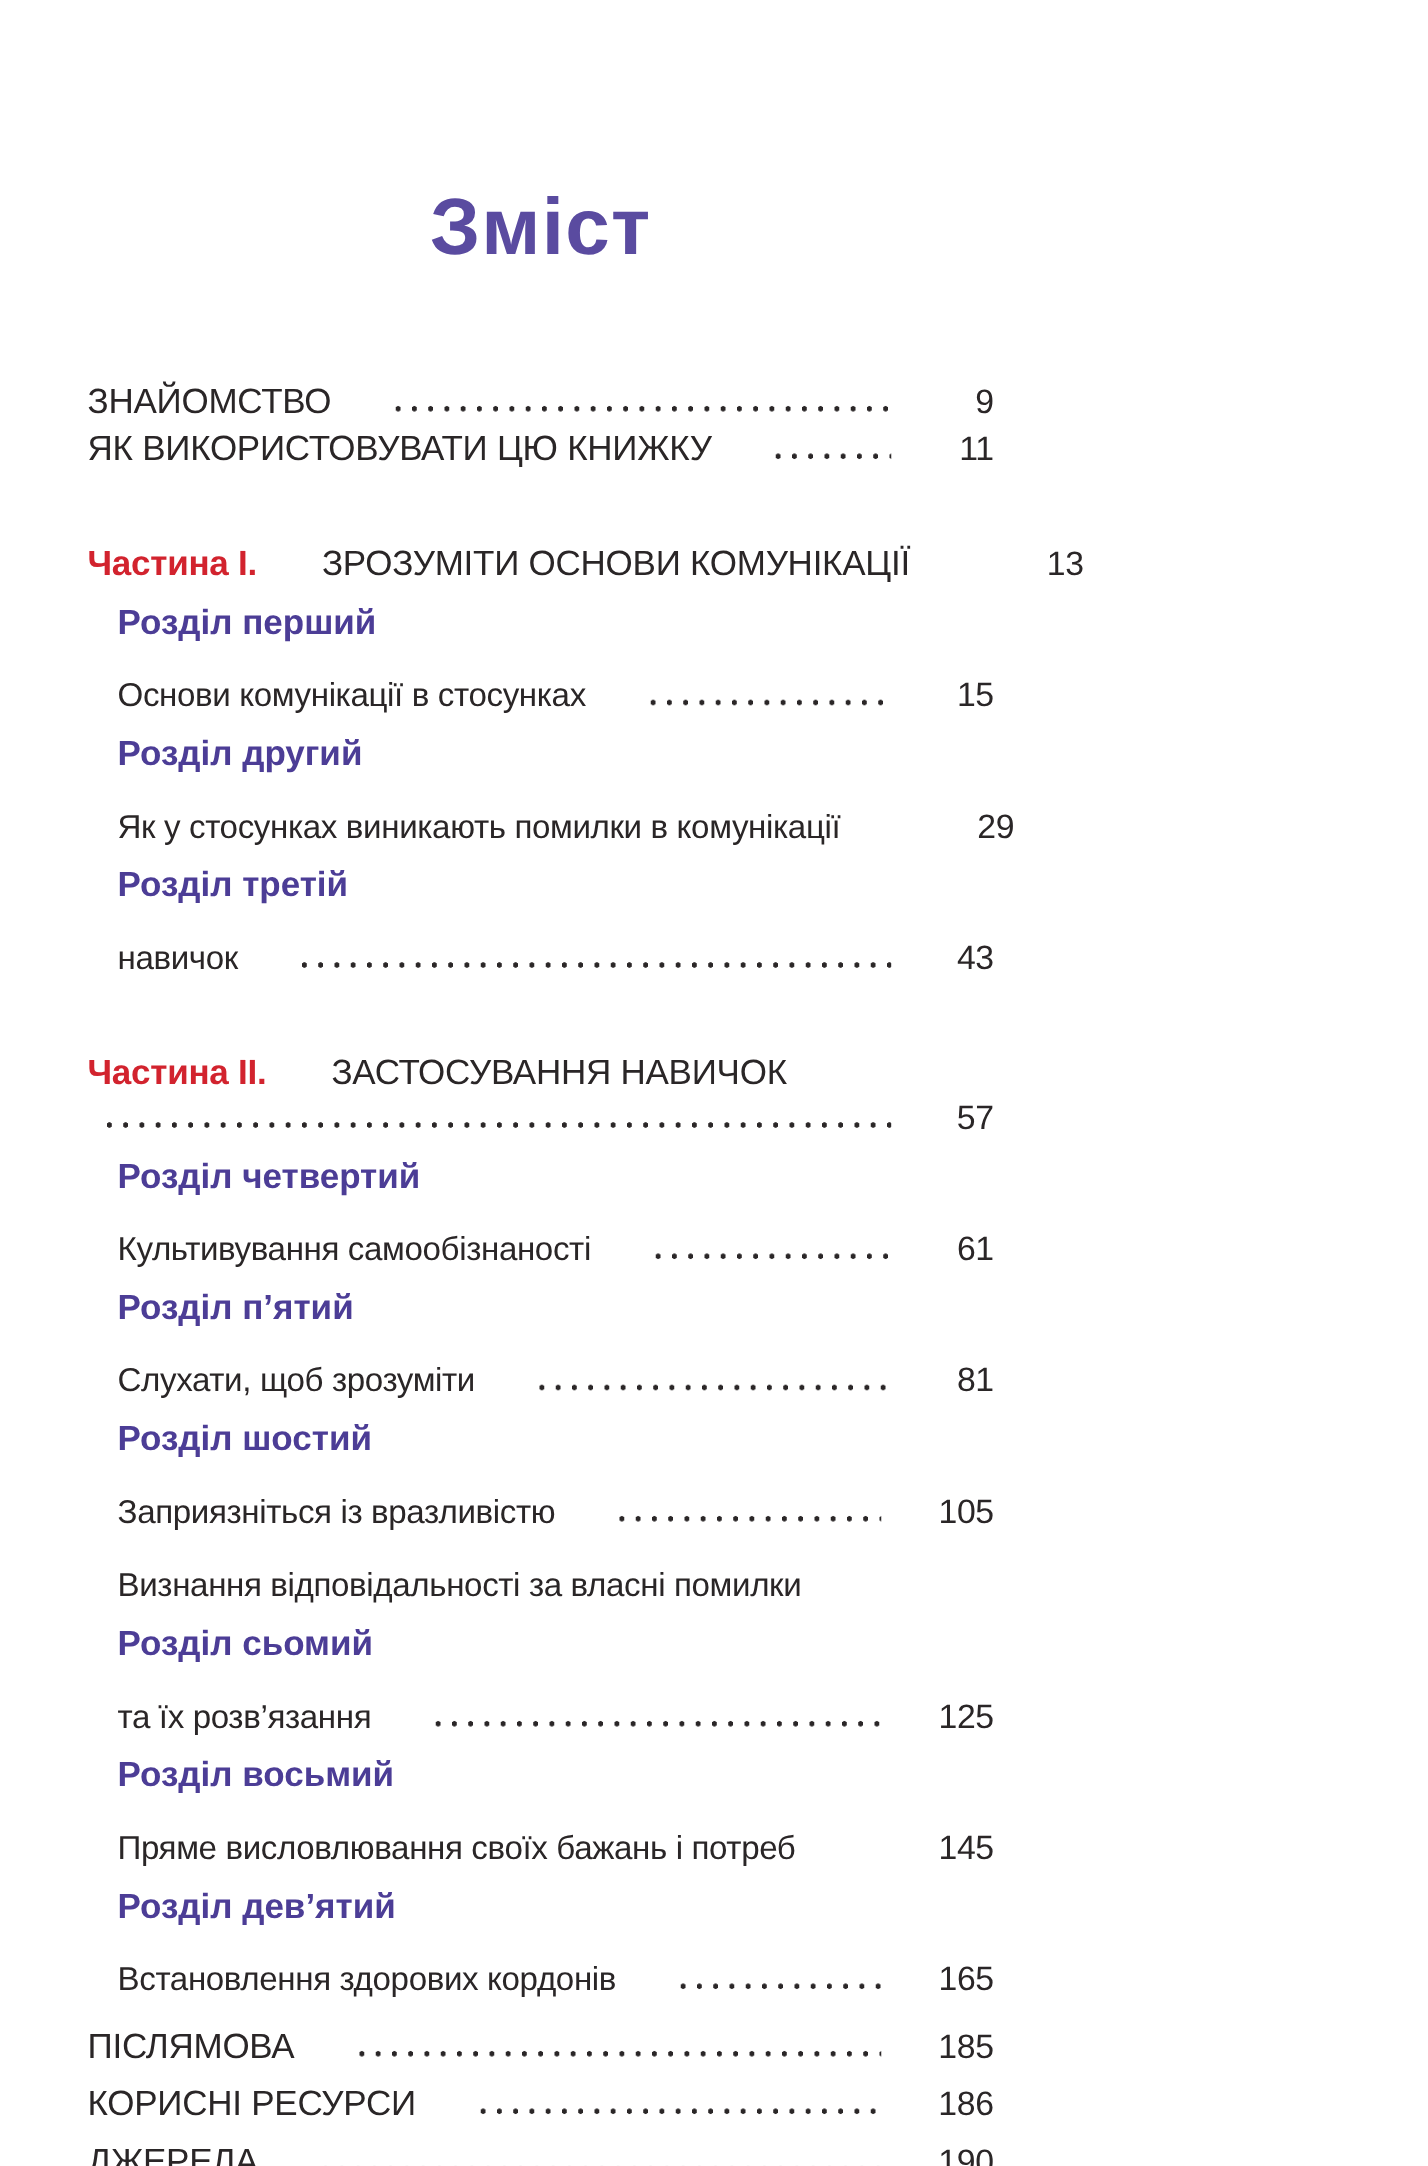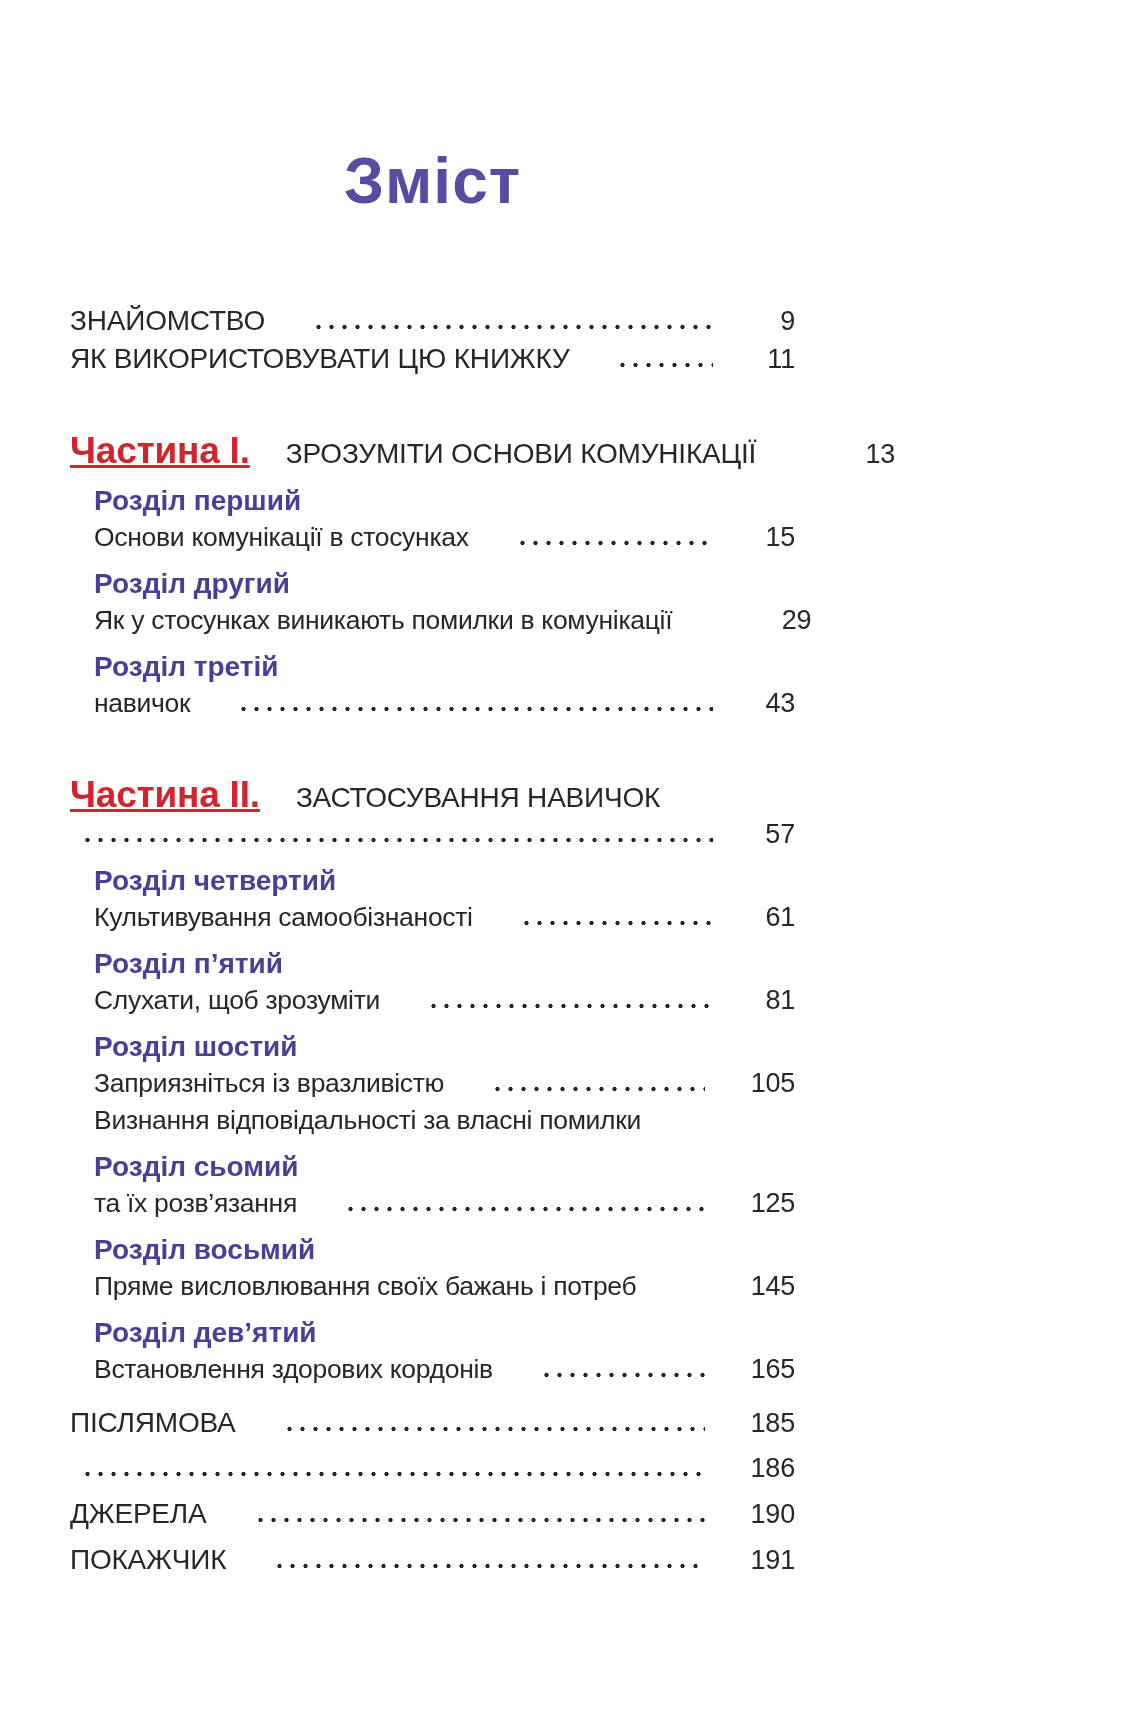--- a/index.html
+++ b/index.html
@@ -46,35 +46,34 @@
     white-space:nowrap;
     gap:36px;
   }
   .caps{
     font-size:28px;
     letter-spacing:-0.2px;
   }
   .part-label{
     color:var(--red);
     font-weight:bold;
-    font-size:37px;
-    margin-right:0;
+    font-size:28px;
+    margin-right:16px;
     flex:none;
-    text-decoration:underline;
   }
   .chapter-head{
     color:var(--head_purple);
     font-weight:bold;
     font-size:28px;
   }
   .body-line{
     font-size:26.5px;
     letter-spacing:-0.3px;
   }
-  .indent{padding-left:24px;}
+  .indent{padding-left:24px;margin-top:22px;}
   .gap-part{margin-top:54px;}
   .gap-head{margin-top:9px;}
   .gap-back-lg{margin-top:16px;}
   .gap-back{margin-top:8px;}
   .txt{flex:none;min-width:0;}
   .leader{
     flex:1 1 auto;
     height:6px;
     min-width:12px;
     align-self:baseline;
@@ -197,20 +196,21 @@
         <span class="txt">Встановлення здорових кордонів</span>
         <span class="leader dotted"></span>
         <span class="page-num">165</span>
       </div>
       <div class="line caps gap-back-lg">
         <span class="txt">ПІСЛЯМОВА</span>
         <span class="leader dotted"></span>
         <span class="page-num">185</span>
       </div>
       <div class="line caps gap-back">
+        <span class="txt">КОРИСНІ РЕСУРСИ</span>
         <span class="leader dotted"></span>
         <span class="page-num">186</span>
       </div>
       <div class="line caps gap-back">
         <span class="txt">ДЖЕРЕЛА</span>
         <span class="leader dotted"></span>
         <span class="page-num">190</span>
       </div>
       <div class="line caps gap-back">
         <span class="txt">ПОКАЖЧИК</span>

